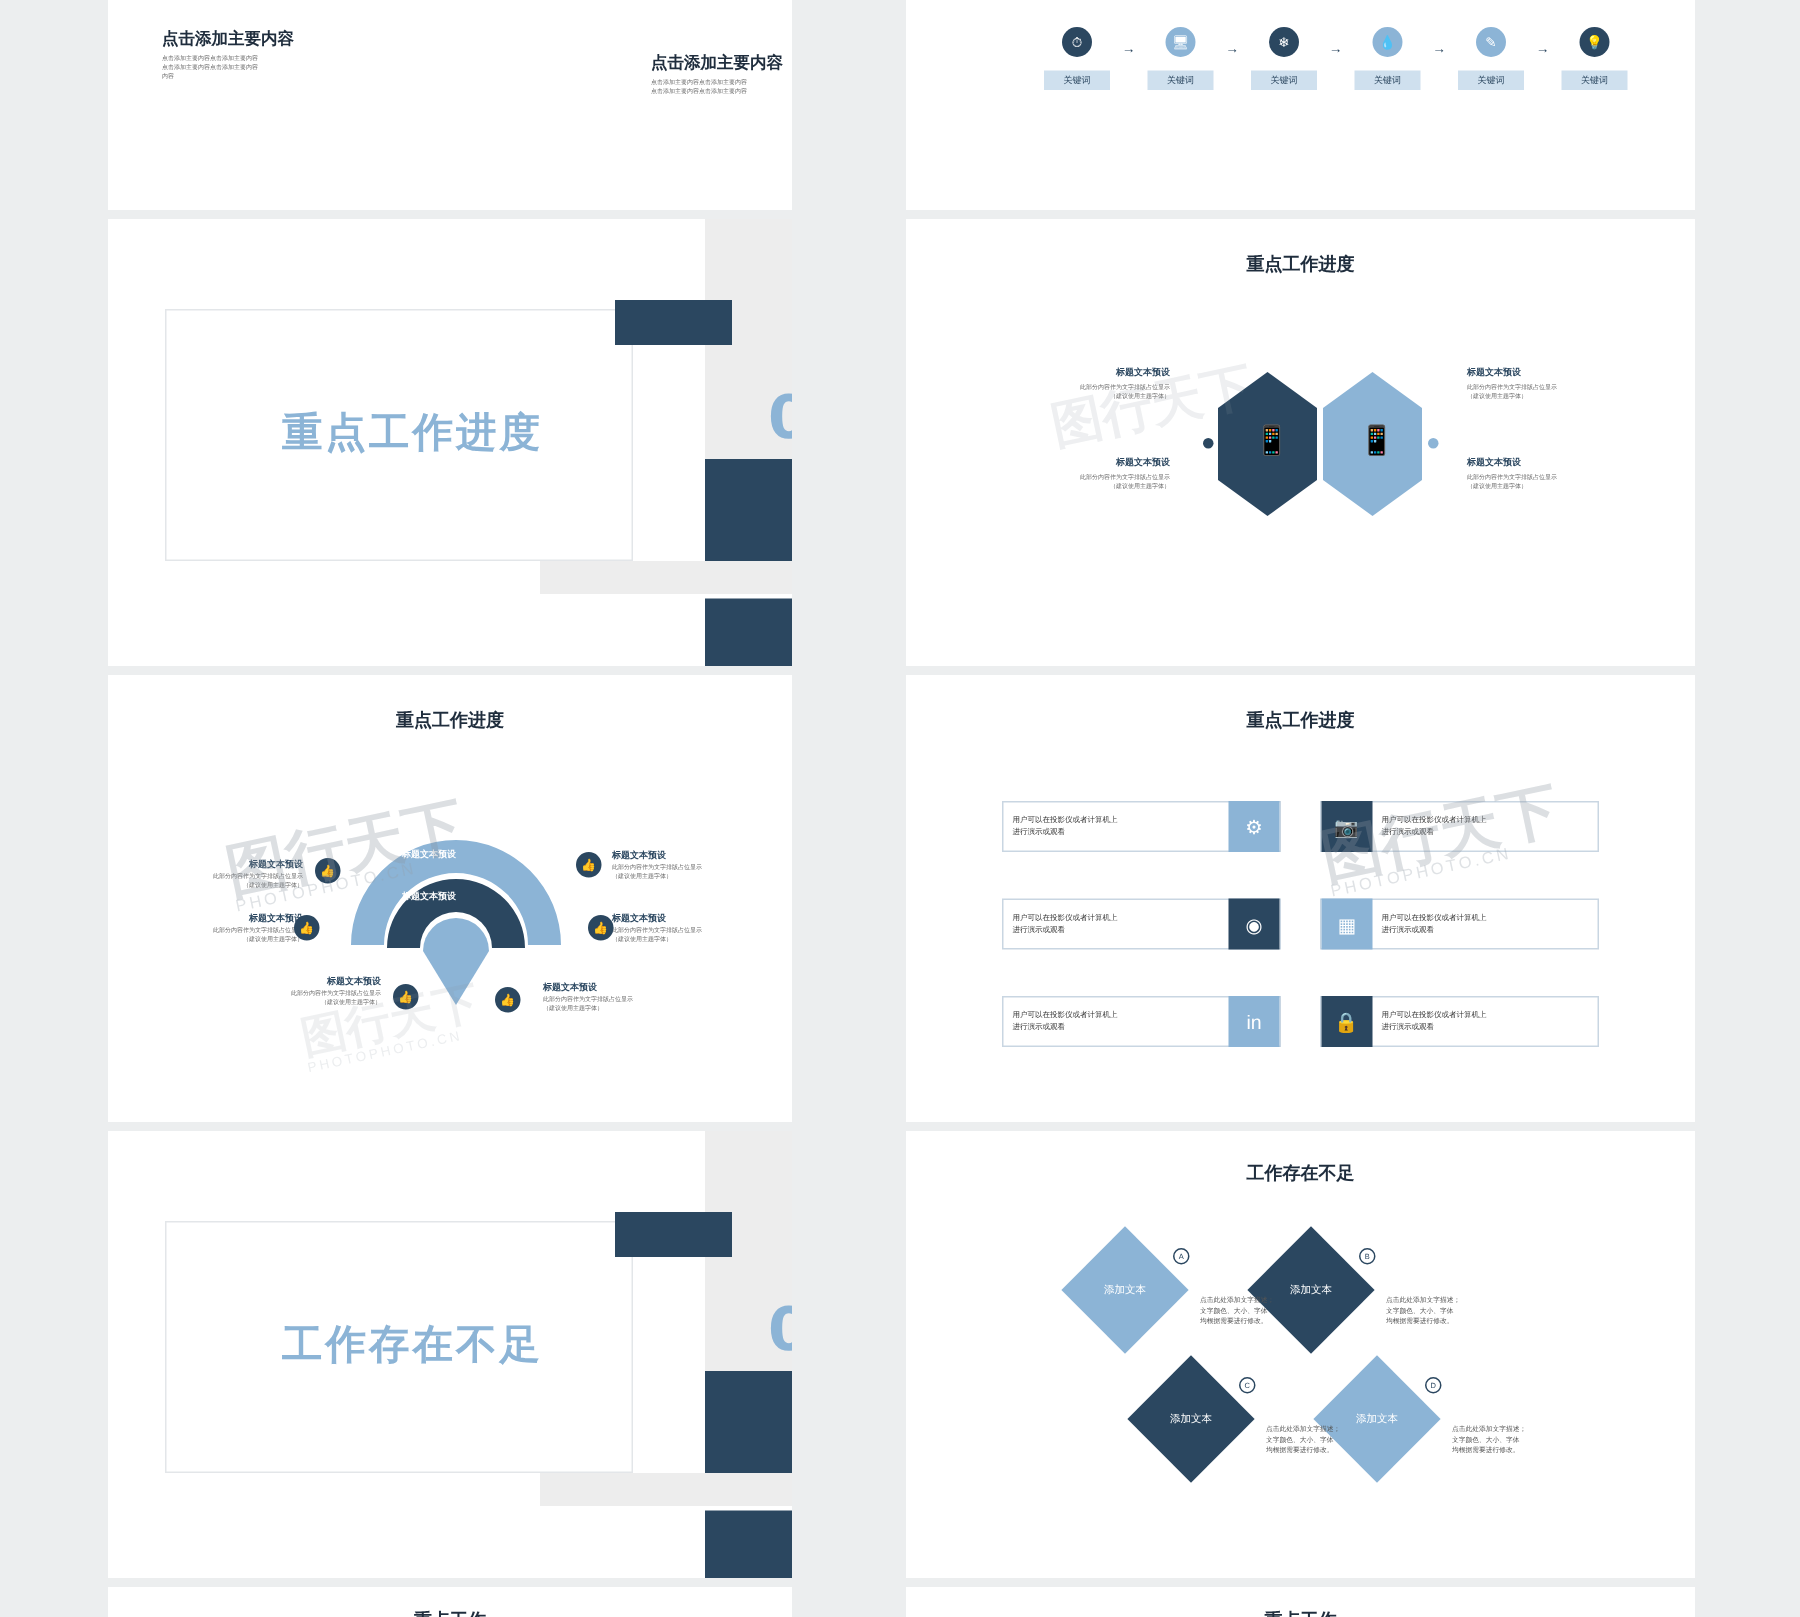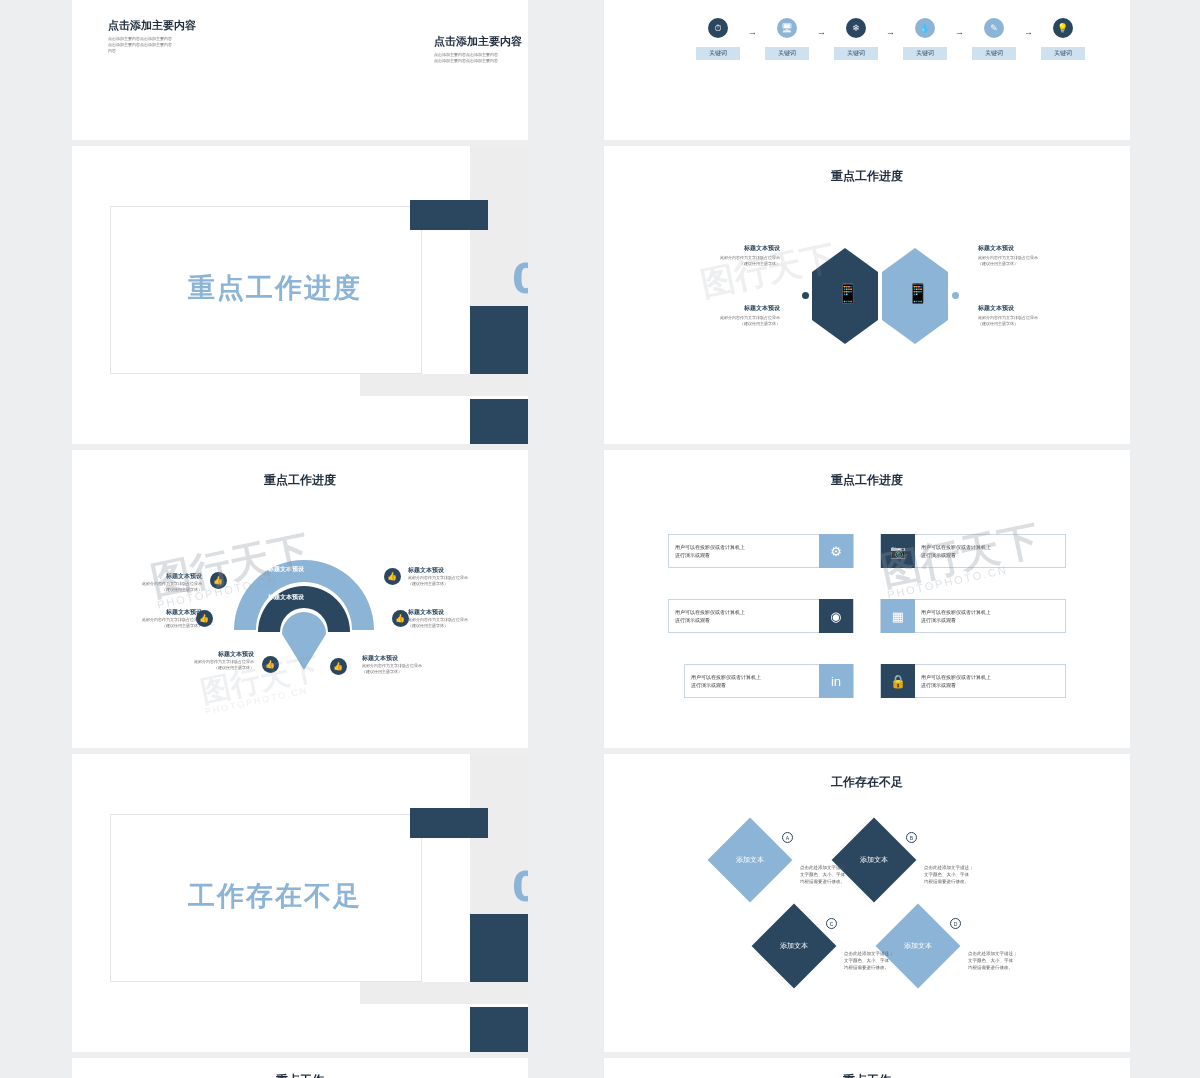--- a/index.html
+++ b/index.html
@@ -185,21 +185,21 @@
   <div class="bar" style="position:absolute;left:64px;top:149px;width:186px;">
     <div class="cn txt" style="white-space:pre-line;">用户可以在投影仪或者计算机上
 进行演示或观看</div>
     <div class="ico" style="background:#2b4760;">◉</div>
   </div>
   <div class="bar" style="position:absolute;left:276px;top:149px;width:186px;">
     <div class="ico" style="background:#8cb4d6;">▦</div>
     <div class="cn txt" style="white-space:pre-line;">用户可以在投影仪或者计算机上
 进行演示或观看</div>
   </div>
-  <div class="bar" style="position:absolute;left:80px;top:214px;width:170px;">
+  <div class="bar" style="position:absolute;left:64px;top:214px;width:186px;">
     <div class="cn txt" style="white-space:pre-line;">用户可以在投影仪或者计算机上
 进行演示或观看</div>
     <div class="ico" style="background:#8cb4d6;">in</div>
   </div>
   <div class="bar" style="position:absolute;left:276px;top:214px;width:186px;">
     <div class="ico" style="background:#2b4760;">🔒</div>
     <div class="cn txt" style="white-space:pre-line;">用户可以在投影仪或者计算机上
 进行演示或观看</div>
   </div>
 </div>

